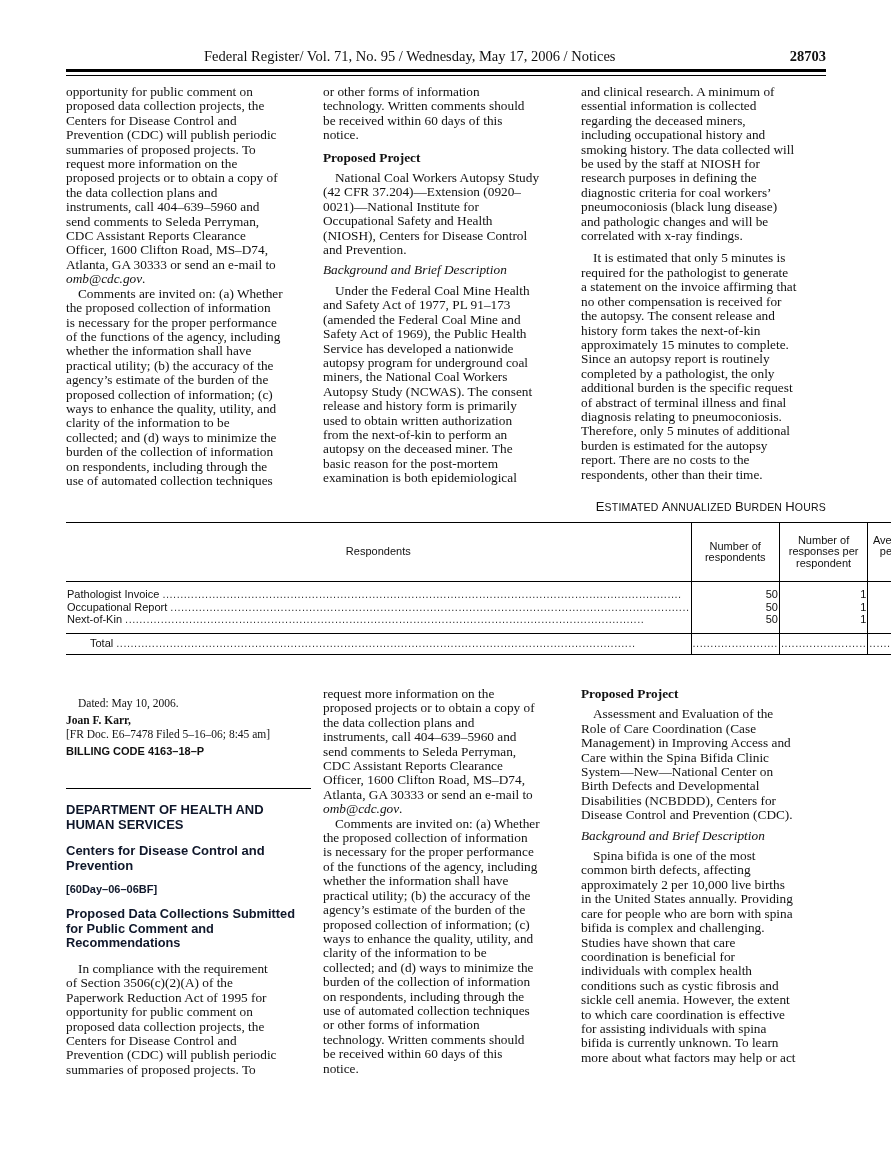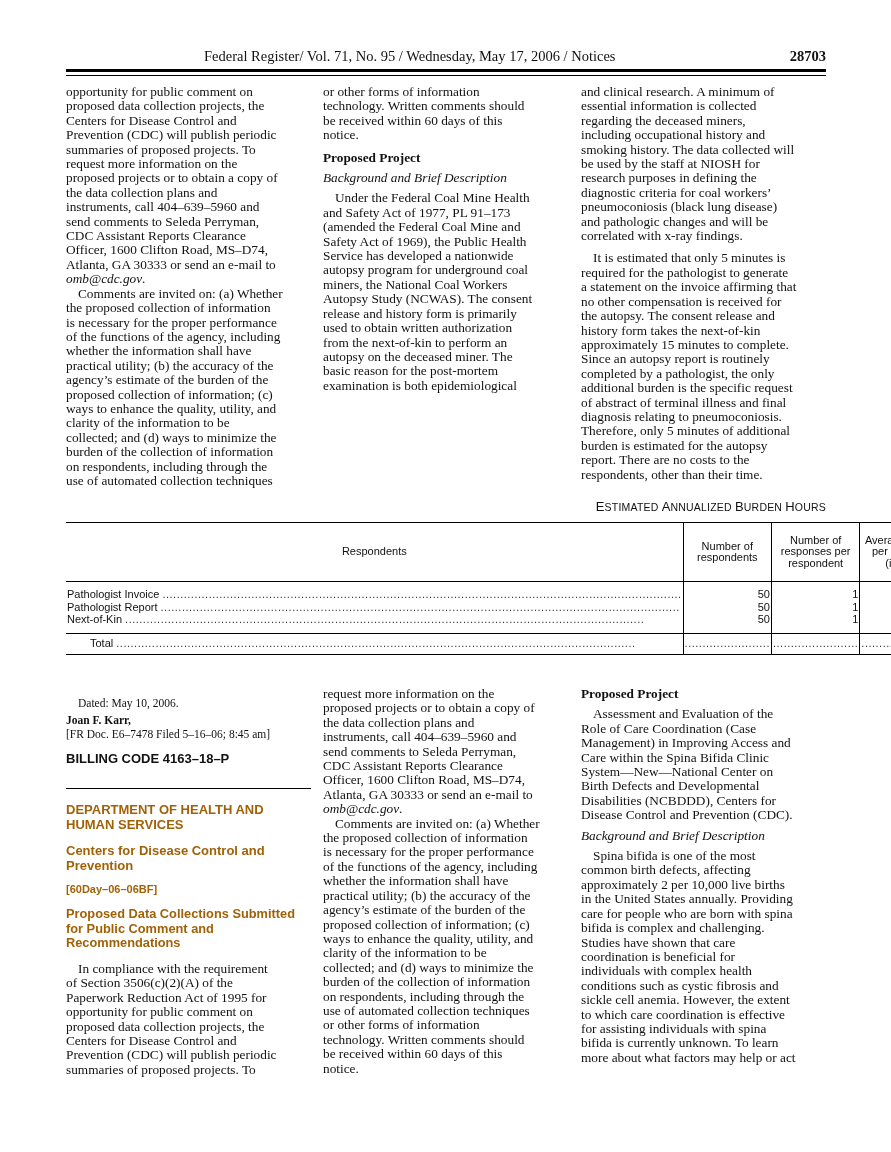--- a/index.html
+++ b/index.html
@@ -34,24 +34,24 @@
   .burden-table tbody.total td { border-top: 1px solid #000; border-bottom: 1.5px solid #000; height: 20px; vertical-align: middle; }
   .dots { color: #333; letter-spacing: 0.5px; }
   .total-label { padding-left: 24px !important; }
 
   .sig-block { position: absolute; left: 66px; top: 696px; width: 245px; font-family: "Liberation Serif", serif; font-size: 11.3px; line-height: 14.5px; }
   .sig-block p { margin: 0; }
   .sig-block .dated { text-indent: 12px; font-size: 11.5px; }
   .sig-block .signer { font-weight: bold; font-size: 11.5px; margin-top: 2px; }
   .sig-block .role { font-style: italic; font-size: 11.3px; }
   .sig-block .frdoc { font-size: 11.5px; }
-  .sig-block .billing { font-family: "Liberation Sans", sans-serif; font-size: 13px; font-weight: bold; margin-top: 10px; }
+  .sig-block .billing { font-family: "Liberation Sans", sans-serif; font-size: 11px; font-weight: bold; margin-top: 2px; }
   .sep-rule { position: absolute; left: 66px; top: 788px; width: 245px; height: 1px; background: #000; }
 
-  .agency { position: absolute; left: 66px; width: 245px; font-family: "Liberation Sans", sans-serif; font-weight: bold; color: #a16207; }
+  .agency { position: absolute; left: 66px; width: 245px; font-family: "Liberation Sans", sans-serif; font-weight: bold; color: #0f172a; }
   .agency.dept { top: 803px; font-size: 13px; line-height: 14.5px; }
   .agency.sub { top: 844px; font-size: 13px; line-height: 14.5px; }
   .agency.docno { top: 883px; font-size: 11px; font-weight: bold; }
   .agency.docti { top: 907px; font-size: 12.8px; line-height: 14.5px; }
 </style>
 </head>
 <body>
 
 <div class="header">
   <span class="title"><b>Federal Register</b><span>/ Vol. 71, No. 95 / Wednesday, May 17, 2006 / Notices</span></span>
@@ -90,20 +90,26 @@
 on respondents, including through the
 use of automated collection techniques</p>
 </div>
 
 <div class="col" style="left:323px; top:85px; width:245px;">
   <p>or other forms of information
 technology. Written comments should
 be received within 60 days of this
 notice.</p>
   <p class="h-bold">Proposed Project</p>
+  <p class="indent">National Coal Workers Autopsy Study
+(42 CFR 37.204)—Extension (0920–
+0021)—National Institute for
+Occupational Safety and Health
+(NIOSH), Centers for Disease Control
+and Prevention.</p>
   <p class="h-italic">Background and Brief Description</p>
   <p class="indent">Under the Federal Coal Mine Health
 and Safety Act of 1977, PL 91–173
 (amended the Federal Coal Mine and
 Safety Act of 1969), the Public Health
 Service has developed a nationwide
 autopsy program for underground coal
 miners, the National Coal Workers
 Autopsy Study (NCWAS). The consent
 release and history form is primarily
@@ -167,21 +173,21 @@
   </thead>
   <tbody class="data">
     <tr>
       <td class="lead"><span>Pathologist Invoice</span> <span class="dots">..................................................................................................................................................</span></td>
       <td class="num">50</td>
       <td class="num">1</td>
       <td class="num">5/60</td>
 
     </tr>
     <tr>
-      <td class="lead"><span>Pathologist Report</span> <span class="dots">..................................................................................................................................................</span></td>
+      <td class="lead"><span>Occupational Report</span> <span class="dots">..................................................................................................................................................</span></td>
       <td class="num">50</td>
       <td class="num">1</td>
       <td class="num">5/60</td>
 
     </tr>
     <tr>
       <td class="lead"><span>Next-of-Kin</span> <span class="dots">..................................................................................................................................................</span></td>
       <td class="num">50</td>
       <td class="num">1</td>
       <td class="num">15/60</td>

